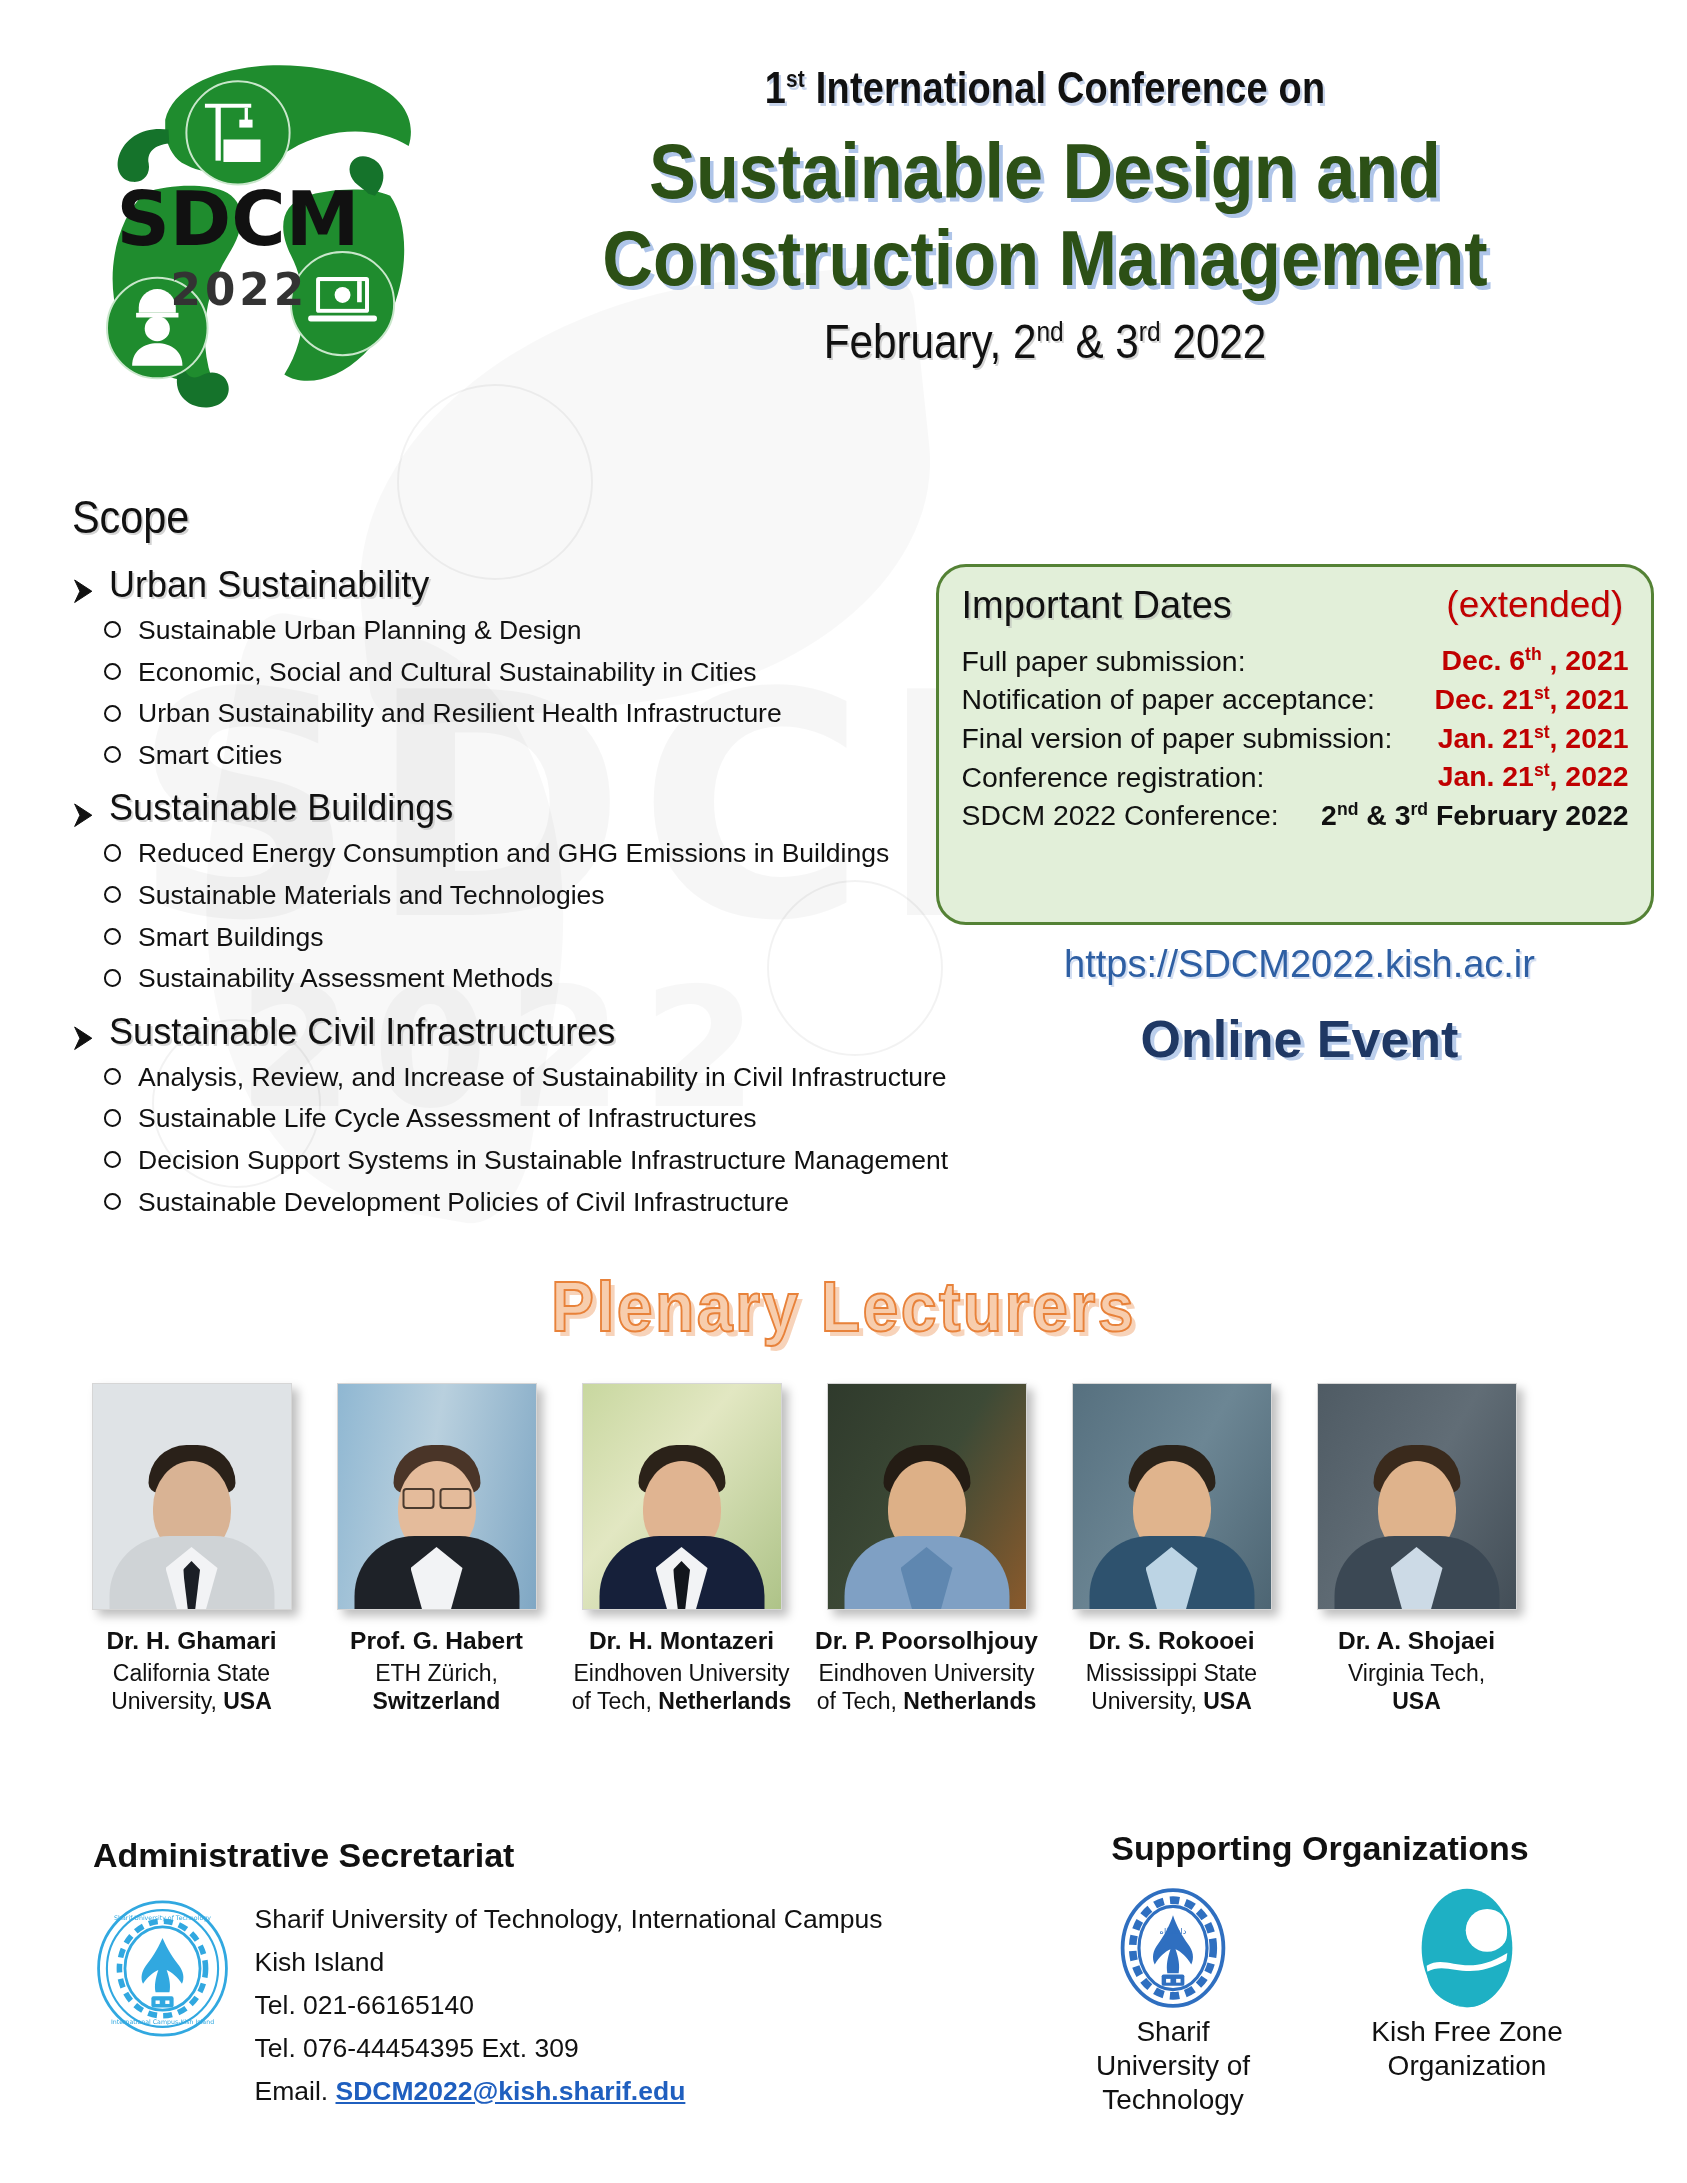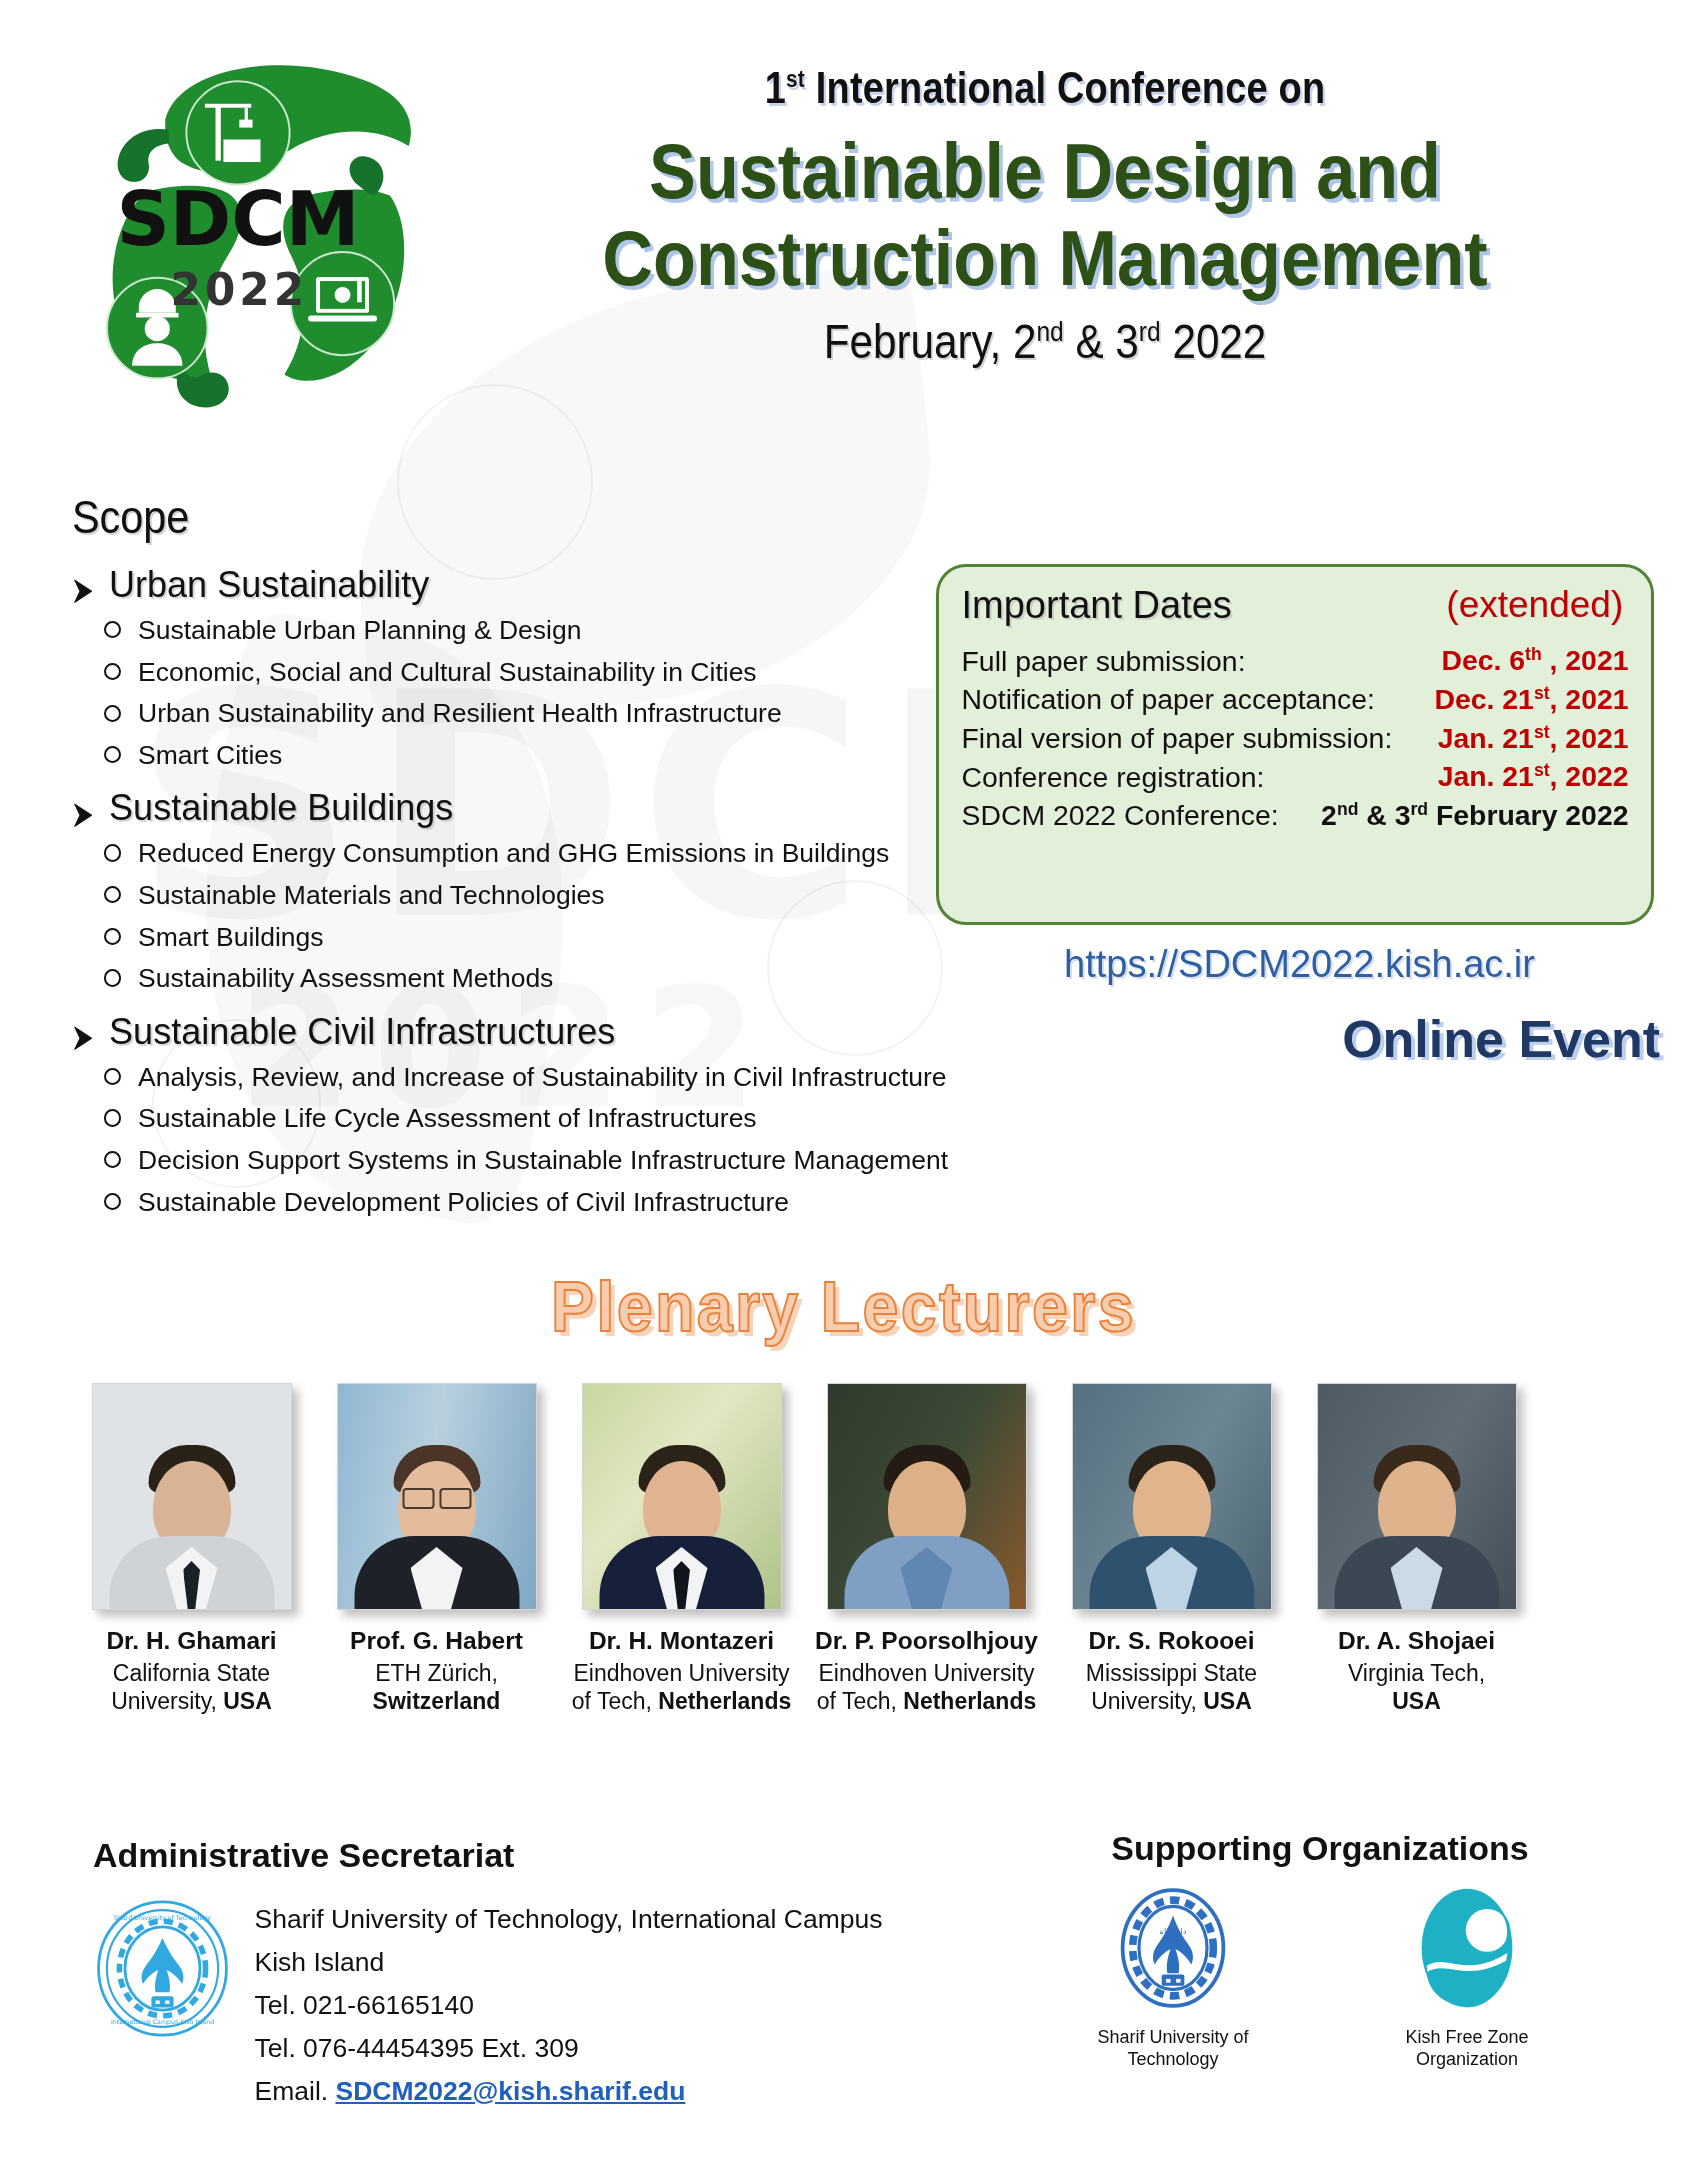--- a/index.html
+++ b/index.html
@@ -137,21 +137,21 @@
   .d-lbl{white-space:nowrap;}
 
   
   .url{
     position:absolute;left:939px;top:943px;width:721px;text-align:center;
     font-size:38px;color:#2e5fa3;
     font-family:"Liberation Sans Narrow","Liberation Sans",sans-serif;
     text-shadow:2px 2px 0 rgba(175,195,230,0.55);
   }
   .online{
-    position:absolute;left:939px;top:1009px;width:721px;text-align:right;
+    position:absolute;left:939px;top:1009px;width:721px;text-align:center;
     font-size:52px;font-weight:bold;color:#1f3864;
     font-family:"Liberation Sans Narrow","Liberation Sans",sans-serif;
     text-shadow:4px 3.3px 0 rgba(150,180,225,0.65);
   }
 
   
   .plenary-title{
     position:absolute;left:0;top:1267px;width:1687px;text-align:center;
     font-size:70px;font-weight:bold;
     color:#f7cdad;
@@ -238,21 +238,21 @@
   .support-h{
     font-size:34px;font-weight:bold;color:#111;
     font-family:"Liberation Sans Narrow","Liberation Sans",sans-serif;
     margin-bottom:17px;
   }
   .support-row{display:flex;justify-content:center;gap:96px;}
   .support-org{width:198px;display:flex;flex-direction:column;align-items:center;}
   .support-logo{width:126px;height:126px;}
   .support-logo svg{width:100%;height:100%;}
   .support-name{
-    margin-top:16px;font-size:18px;color:#111;line-height:1.22;
+    margin-top:4px;font-size:28px;color:#111;line-height:1.22;
     font-family:"Liberation Sans Narrow","Liberation Sans",sans-serif;
   }
 </style>
 </head>
 <body>
 
 <div class="poster">
 
   <div class="wm wm-leaf wm-leaf1"></div>
   <div class="wm wm-leaf wm-leaf2"></div>

